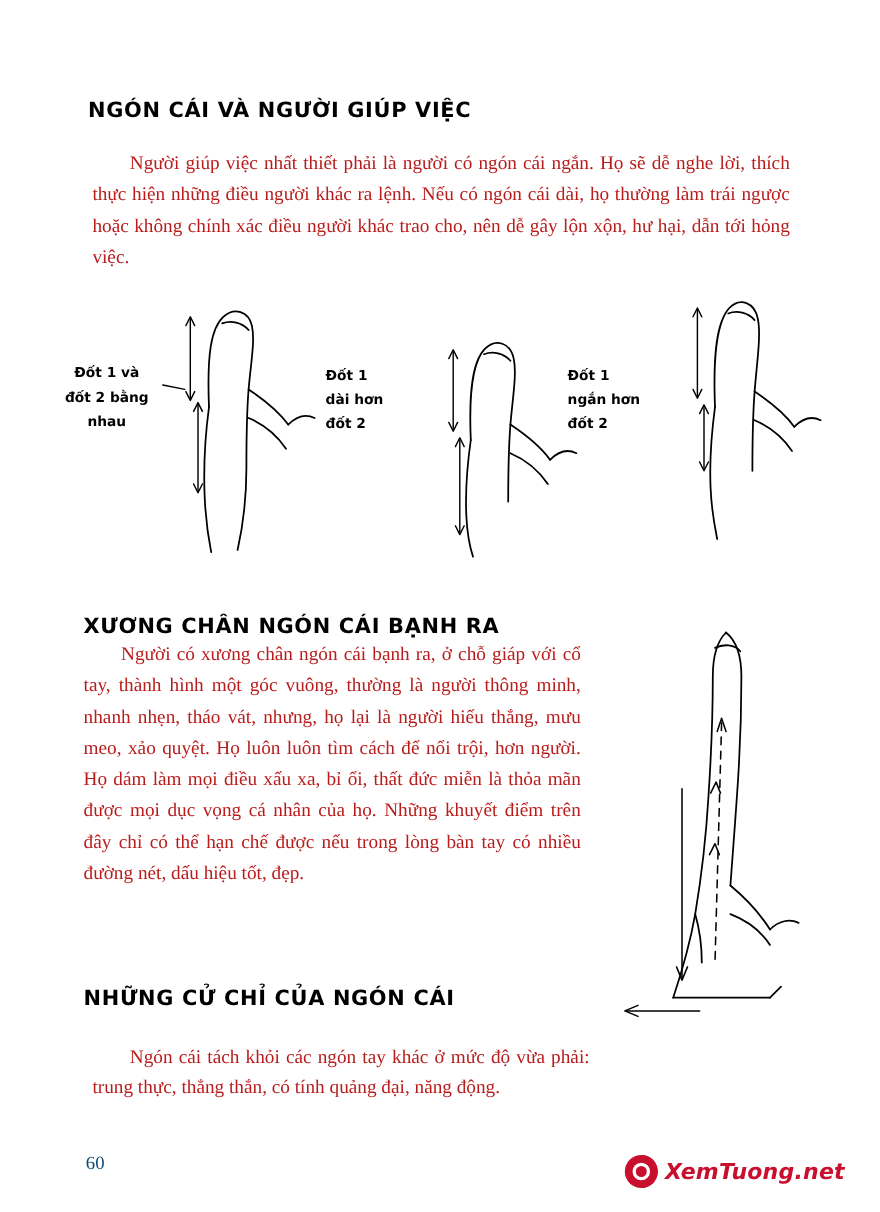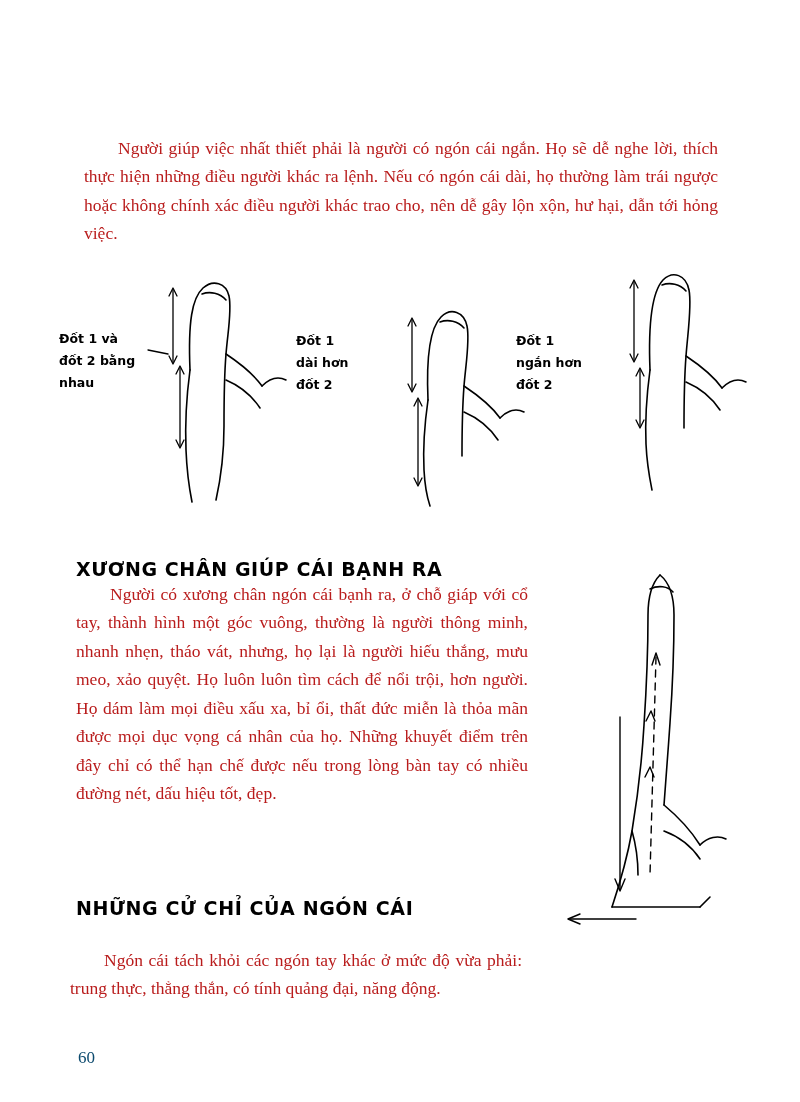--- a/index.html
+++ b/index.html
@@ -50,37 +50,37 @@
     width: 634px;
     text-indent: 34px;
   }
   #p2 {
     left: 76px;
     top: 562px;
     width: 452px;
     text-indent: 34px;
   }
   #p3 {
-    left: 70px;
+    left: 84px;
     top: 928px;
     width: 452px;
     text-indent: 34px;
   }
 
   
   .caption {
     position: absolute;
     font-family: "DejaVu Sans", sans-serif;
     font-weight: 700;
     font-size: 12.5px;
     line-height: 22px;
     color: #000;
     white-space: pre-line;
   }
-  #cap1 { left: 59px;  top: 328px; }
+  #cap1 { left: 59px;  top: 328px; text-align: center; }
   #cap2 { left: 296px; top: 330px; }
   #cap3 { left: 516px; top: 330px; }
 
   
   .figure {
     position: absolute;
   }
   #fig-row { left: 40px; top: 250px; width: 720px; height: 260px; }
   #fig-side { left: 540px; top: 545px; width: 240px; height: 400px; }
 
@@ -139,20 +139,21 @@
     font-size: 20px;
     color: #c8102e;
     letter-spacing: 0.2px;
   }
 </style>
 </head>
 <body>
 
 <div class="page">
 
+  <h1 class="heading" id="h1">NGÓN CÁI VÀ NGƯỜI GIÚP VIỆC</h1>
 
   <p class="para" id="p1">Người giúp việc nhất thiết phải là người có ngón cái ngắn. Họ sẽ dễ nghe lời, thích thực hiện những điều người khác ra lệnh. Nếu có ngón cái dài, họ thường làm trái ngược hoặc không chính xác điều người khác trao cho, nên dễ gây lộn xộn, hư hại, dẫn tới hỏng việc.</p>
 
   <div class="figure" id="fig-row">
     <svg width="720" height="260" viewBox="0 0 720 260" fill="none">
       <g stroke="#000" stroke-width="1.6" fill="none" stroke-linecap="round" stroke-linejoin="round">
 
         <path d="M150 120 C148 72 152 48 163 38 C173 29 186 33 189 46 C192 60 188 80 186 104 C184 128 184 152 184 176 C184 206 180 232 176 250"></path>
         <path d="M150 120 C146 150 145 175 146 200 C147 226 150 242 152 252"></path>
         <path d="M162 44 C170 41 180 43 186 50"></path>
@@ -208,21 +209,21 @@
   <div class="caption" id="cap1">Đốt 1 và
 đốt 2 bằng
 nhau</div>
   <div class="caption" id="cap2">Đốt 1
 dài hơn
 đốt 2</div>
   <div class="caption" id="cap3">Đốt 1
 ngắn hơn
 đốt 2</div>
 
-  <h1 class="heading" id="h2">XƯƠNG CHÂN GIÚP CÁI BẠNH RA</h1>
+  <h1 class="heading" id="h2">XƯƠNG CHÂN NGÓN CÁI BẠNH RA</h1>
 
   <p class="para" id="p2">Người có xương chân ngón cái bạnh ra, ở chỗ giáp với cổ tay, thành hình một góc vuông, thường là người thông minh, nhanh nhẹn, tháo vát, nhưng, họ lại là người hiếu thắng, mưu meo, xảo quyệt. Họ luôn luôn tìm cách để nổi trội, hơn người. Họ dám làm mọi điều xấu xa, bỉ ổi, thất đức miễn là thỏa mãn được mọi dục vọng cá nhân của họ. Những khuyết điểm trên đây chỉ có thể hạn chế được nếu trong lòng bàn tay có nhiều đường nét, dấu hiệu tốt, đẹp.</p>
 
   <div class="figure" id="fig-side">
     <svg width="240" height="400" viewBox="0 0 240 400" fill="none">
       <g stroke="#000" stroke-width="1.6" fill="none" stroke-linecap="round" stroke-linejoin="round">
 
         <path d="M120 30 C112 38 108 52 108 70 C108 110 106 150 104 180 C102 214 98 250 92 286 C86 320 78 344 72 362"></path>
         <path d="M120 30 C130 38 134 52 134 70 C134 110 132 150 130 178 C128 206 126 236 124 260"></path>
         <path d="M110 44 C118 40 128 41 133 47"></path>
@@ -256,14 +257,18 @@
       </g>
     </svg>
   </div>
 
   <h1 class="heading" id="h3">NHỮNG CỬ CHỈ CỦA NGÓN CÁI</h1>
 
   <p class="para" id="p3">Ngón cái tách khỏi các ngón tay khác ở mức độ vừa phải: trung thực, thẳng thắn, có tính quảng đại, năng động.</p>
 
   <div id="page-number">60</div>
 
+  <div id="watermark">
+    <span class="yy"></span>
+    <span class="wm-text">XemTuong.net</span>
+  </div>
 
 </div>
 
 </body></html>

